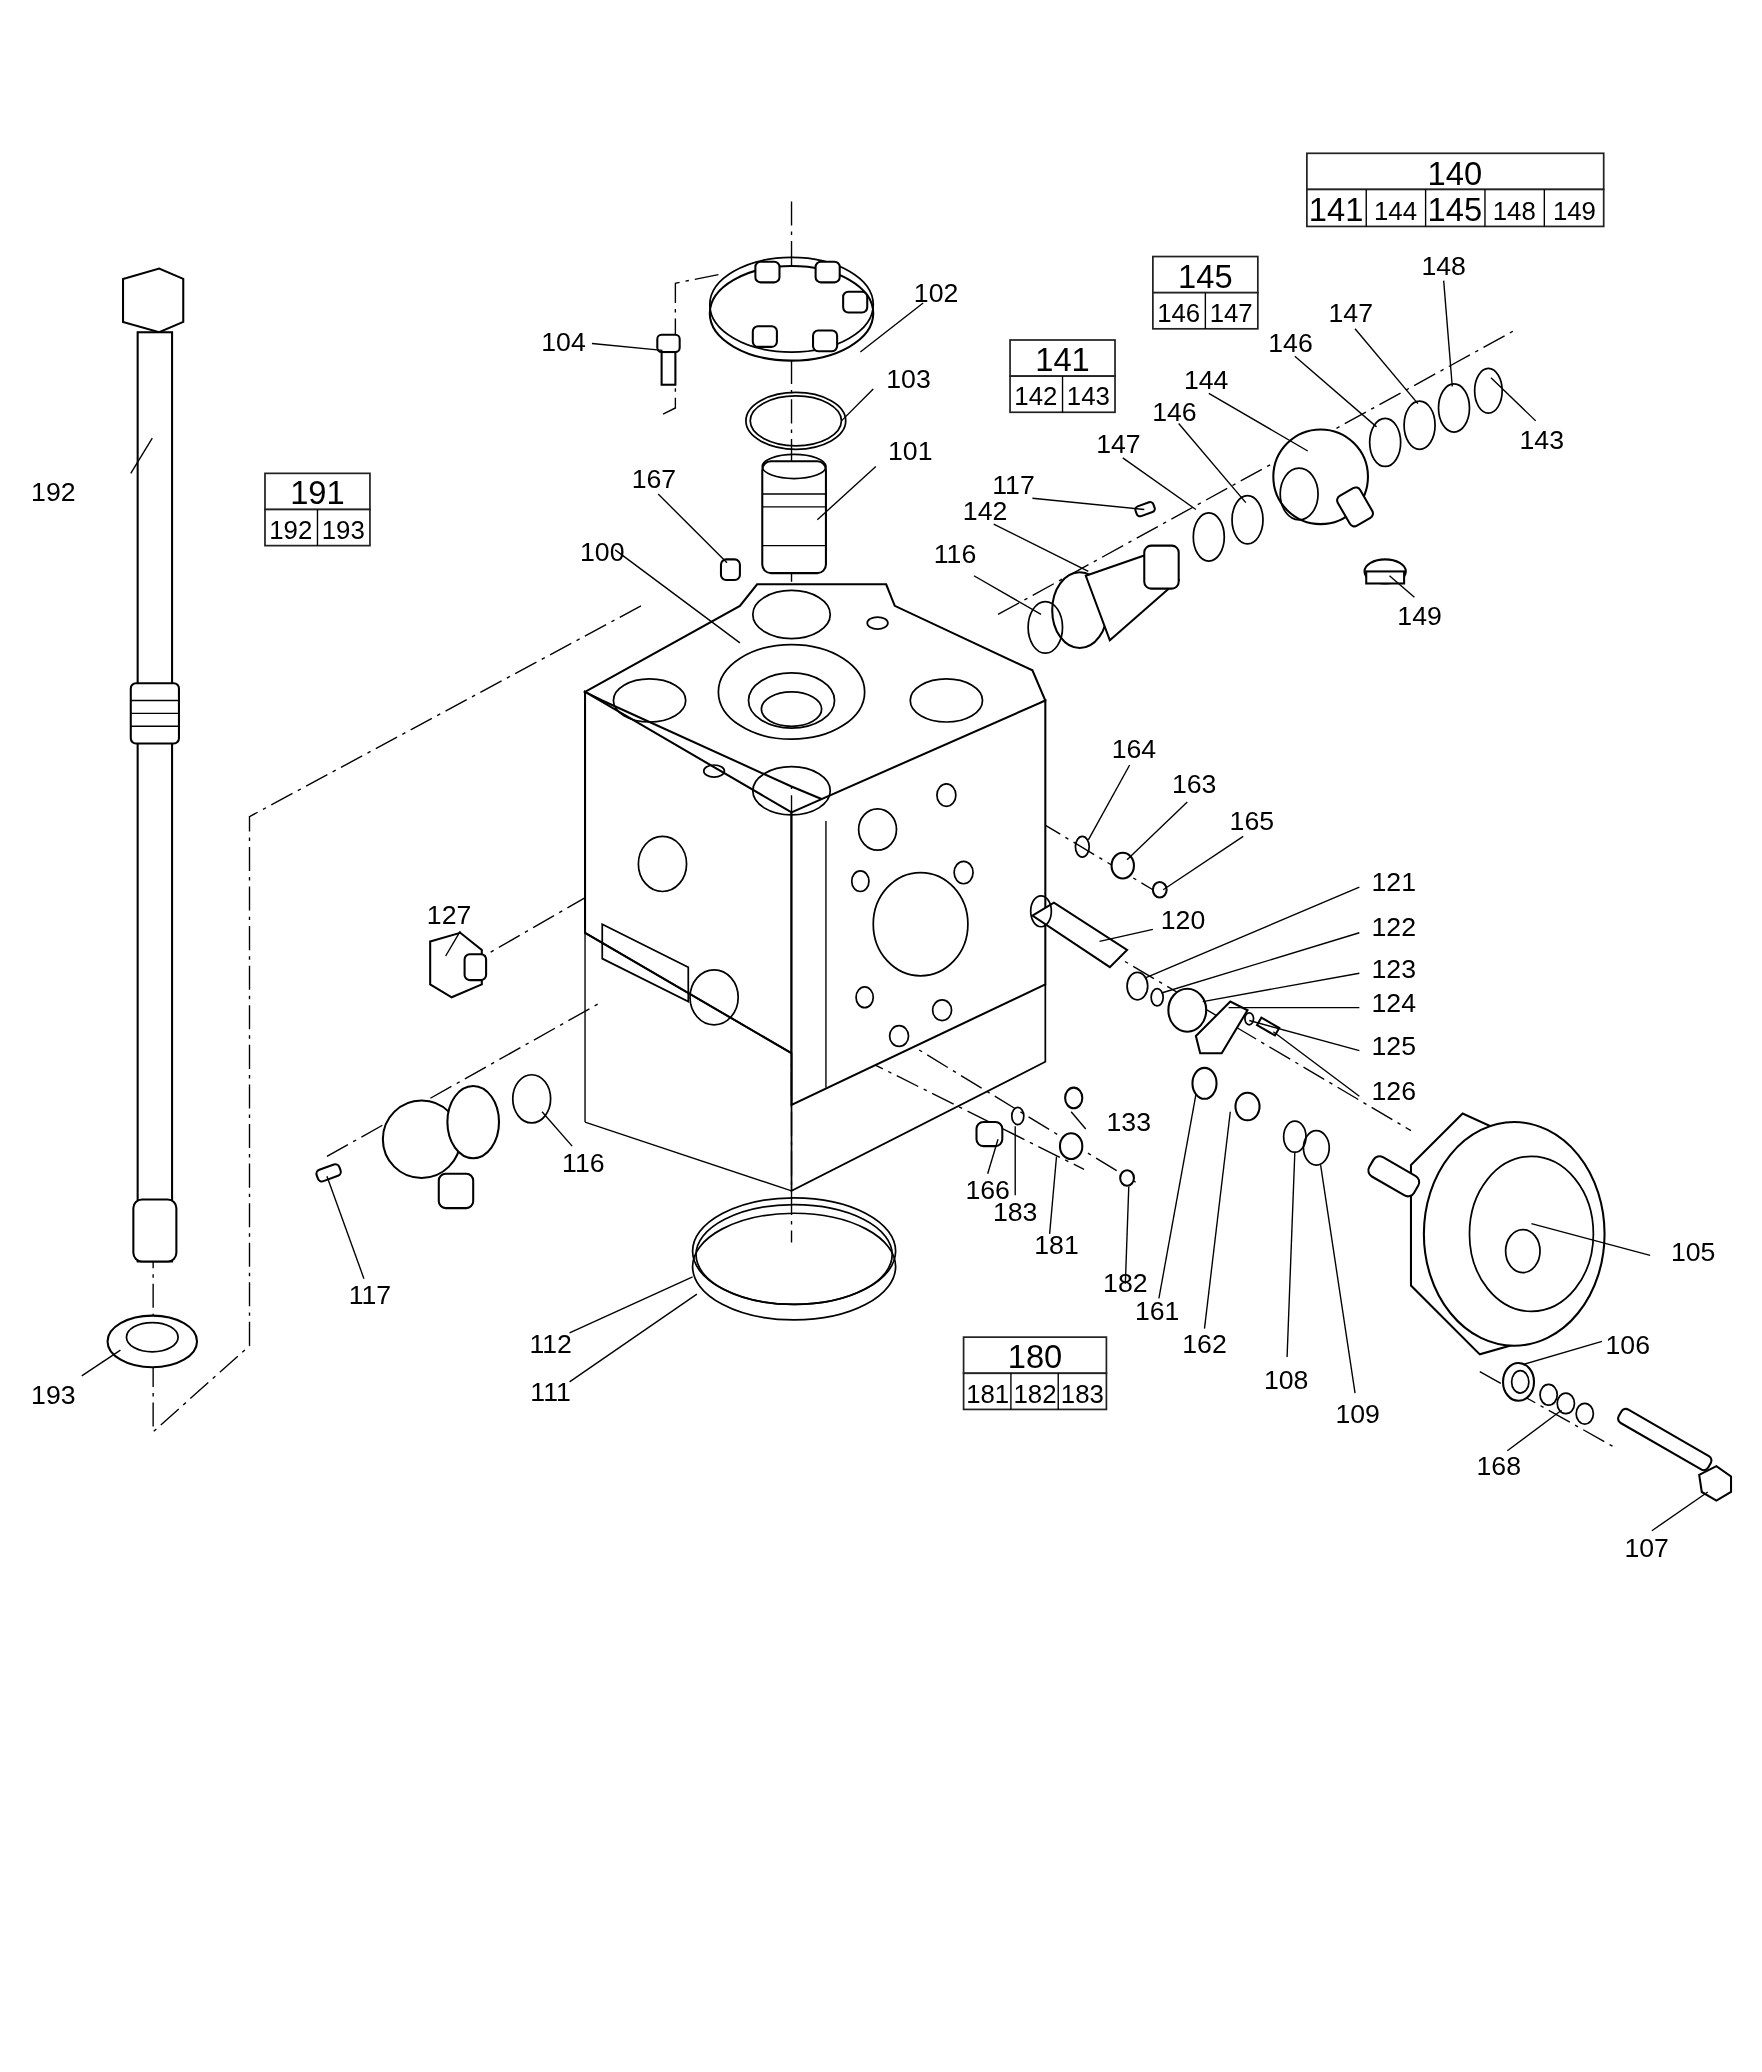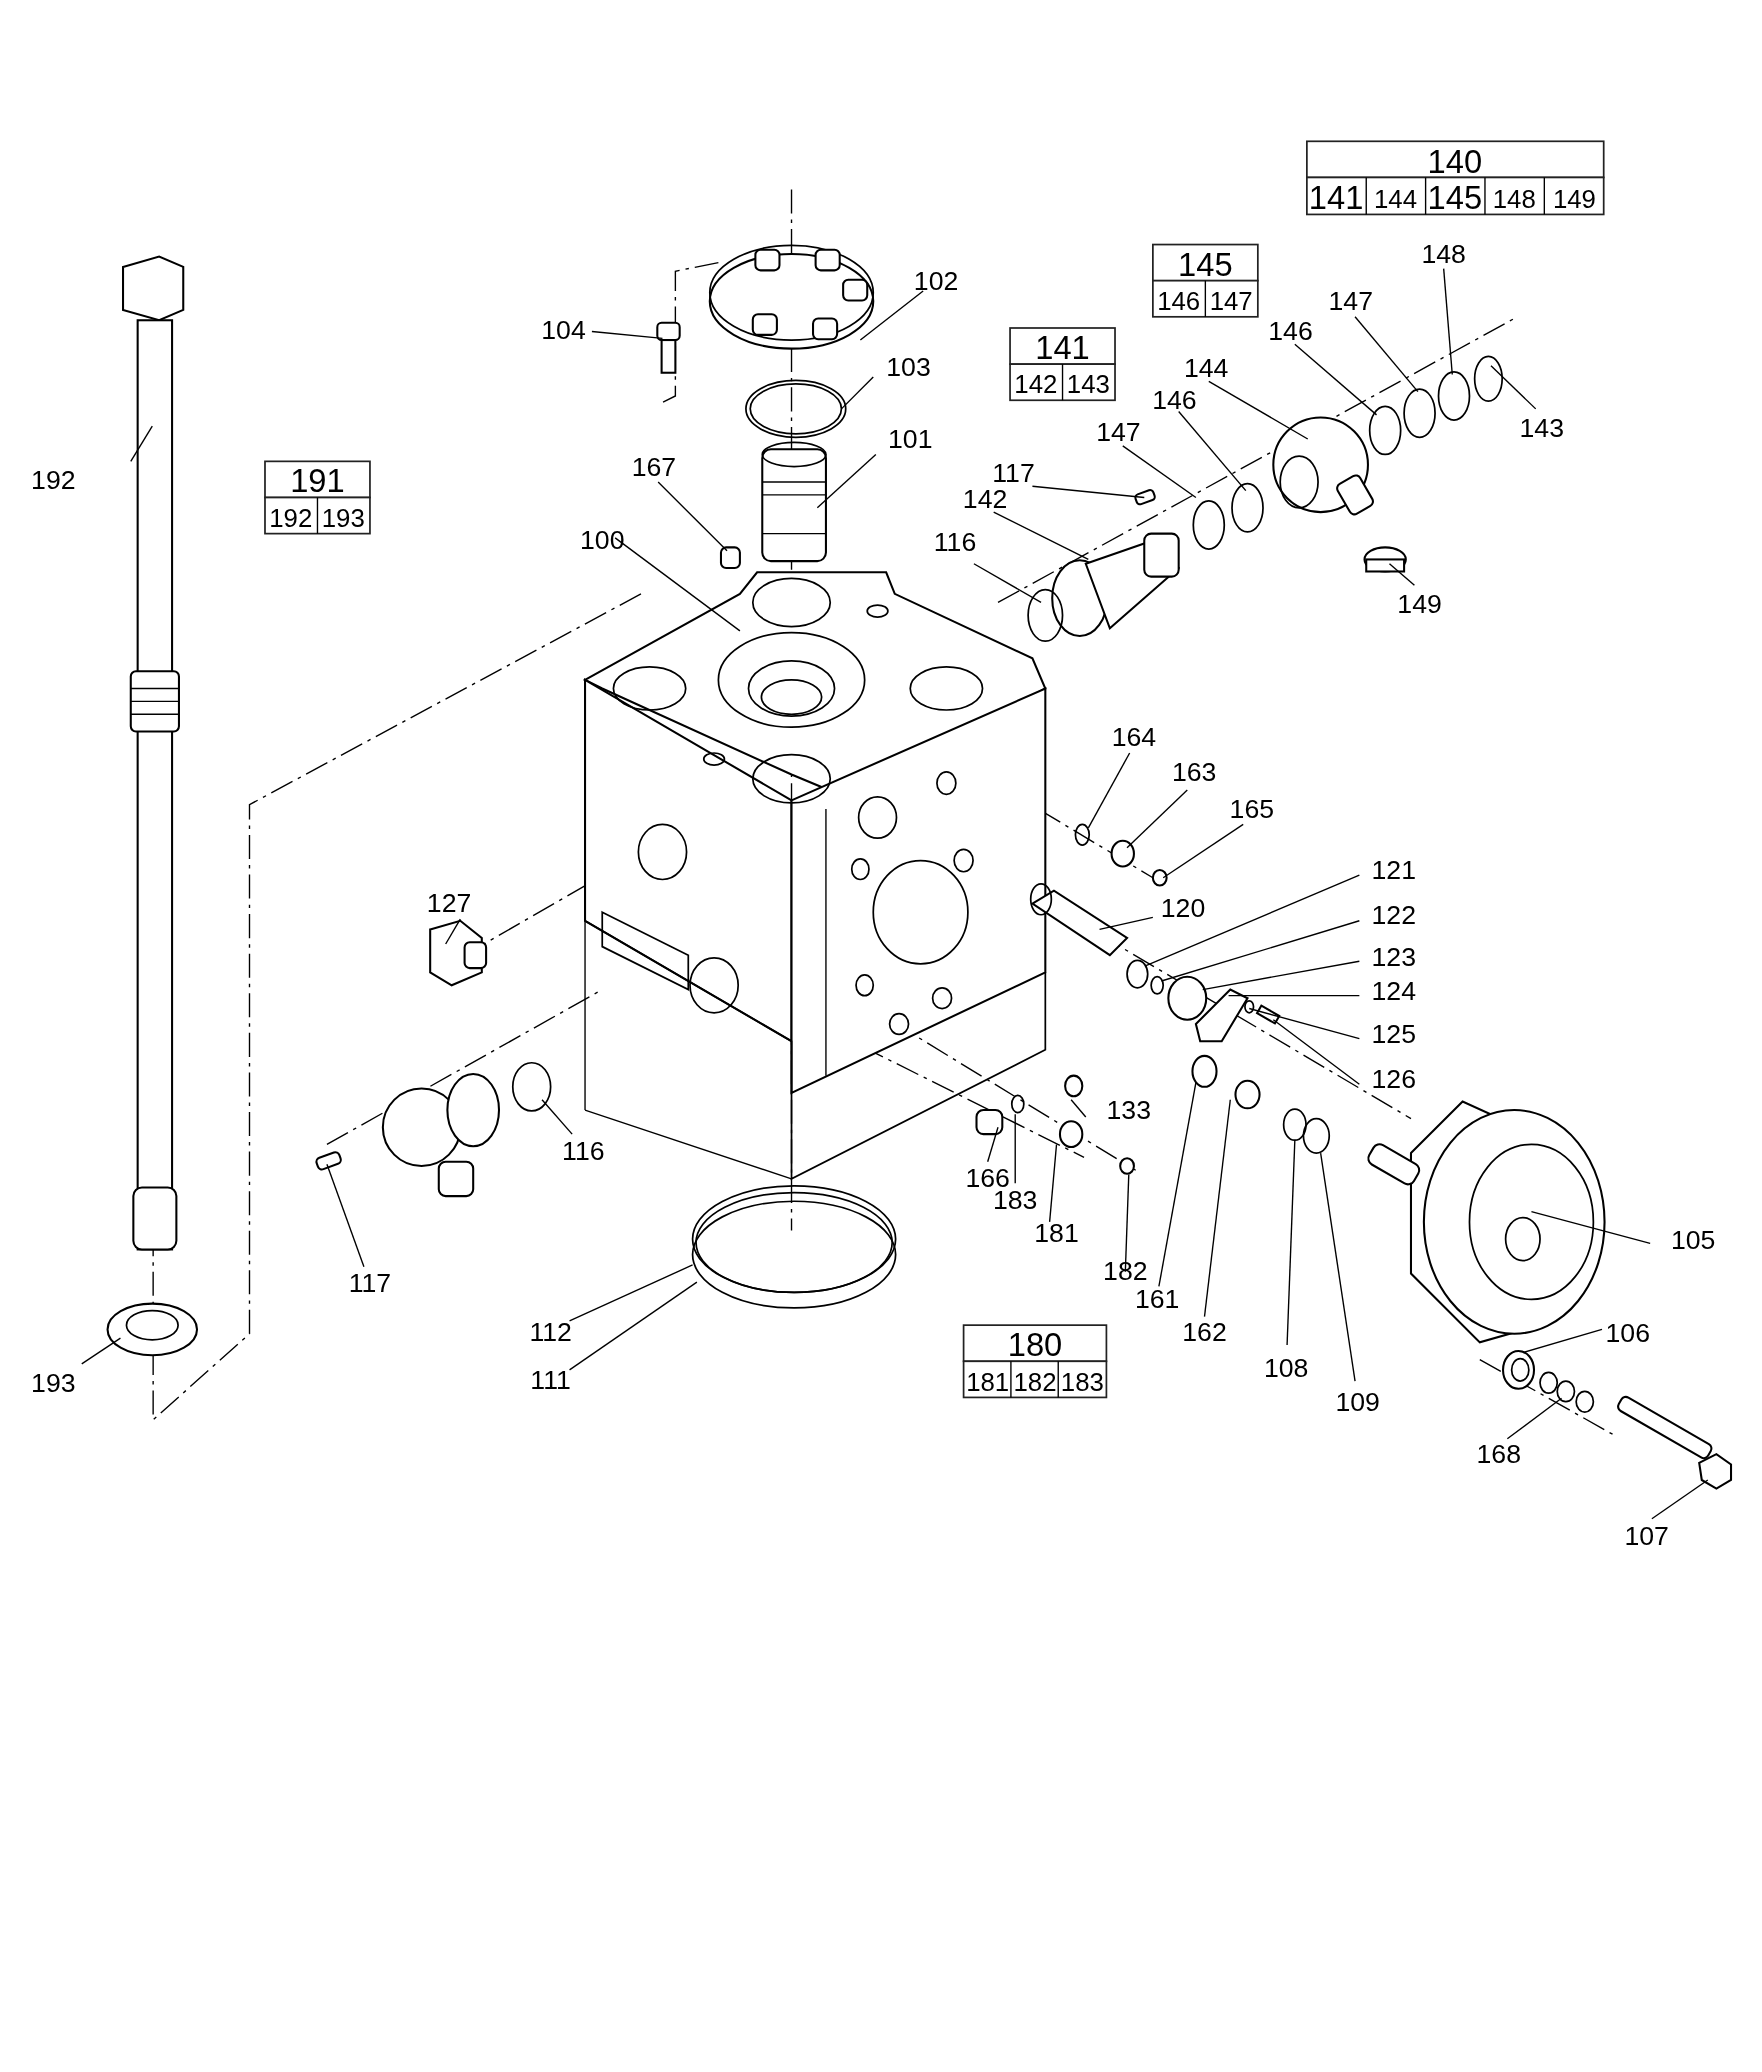--- a/index.html
+++ b/index.html
@@ -1,18 +1,18 @@
 <!DOCTYPE html>
 <html style="font-size:13.8px"><head>
 <meta charset="utf-8">
 <style>
   html, body { margin:0; padding:0; background:#ffffff; }
   body { width:1762px; height:2073px; position:relative; overflow:hidden;
          font-family:"Liberation Sans", sans-serif; color:#000; }
-  #stage { position:absolute; left:0; top:0; width:1762px; height:1512px; }
+  #stage { position:absolute; left:0; top:12px; width:1762px; height:1512px; }
   svg text { font-family:"Liberation Sans", sans-serif; fill:#000; }
   .lbl { font-size:31px; }
   .bx  { fill:#fff; stroke:#222; stroke-width:2; }
   .bxt-big { font-size:38px; }
   .bxt-sm  { font-size:30px; }
   .ln  { stroke:#000; stroke-width:1.6; fill:none; }
   .pt  { stroke:#000; stroke-width:2.4; fill:#fff; }
   .pt2 { stroke:#000; stroke-width:2; fill:none; }
   .dash{ stroke:#000; stroke-width:1.6; fill:none; stroke-dasharray:28 7 4 7; }
 </style>

